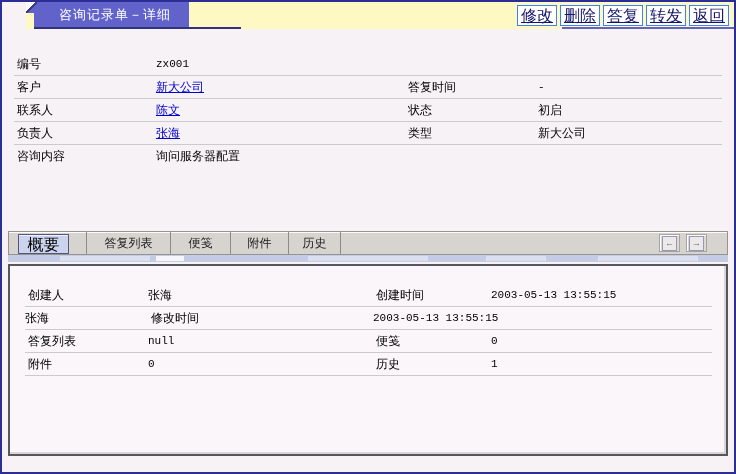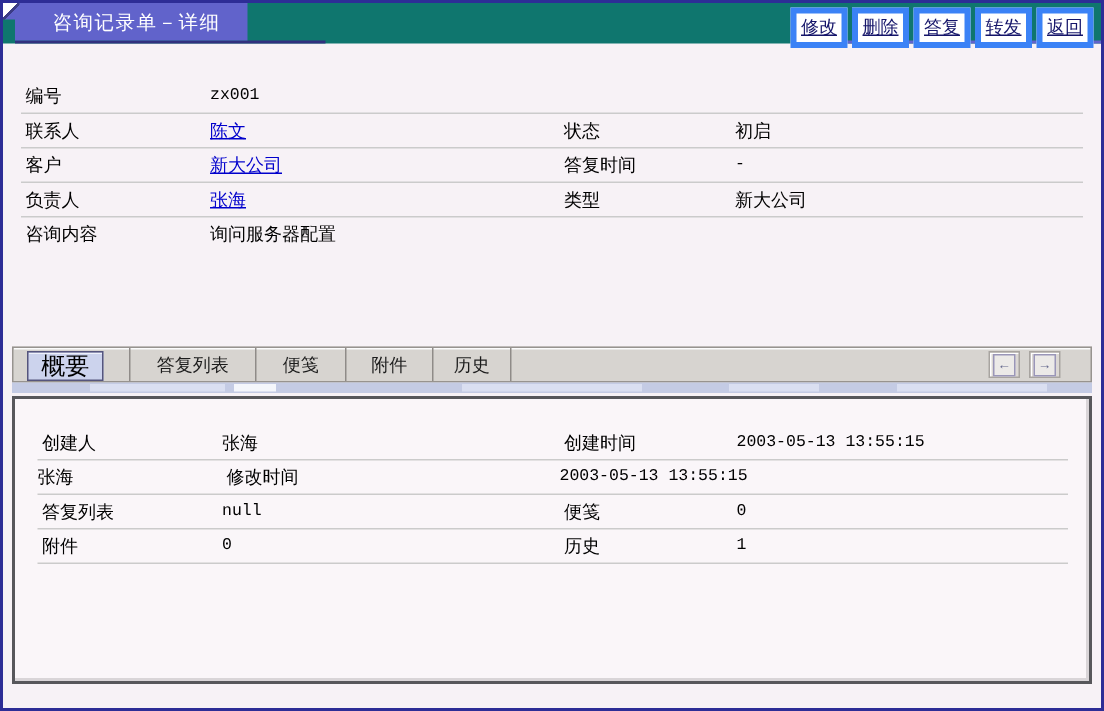--- a/index.html
+++ b/index.html
@@ -5,44 +5,44 @@
   html,body { margin:0; padding:0; }
   body { width:736px; height:474px; font-family:"Liberation Sans", sans-serif; }
 
   .window {
     box-sizing:border-box; width:736px; height:474px;
     border:2px solid #2d2d96; background:#f7f2f6;
     position:relative; overflow:hidden;
   }
 
   
-  .header { position:relative; height:27px; background:#0f766e; }
+  .header { position:relative; height:27px; background:#fef9c3;margin-left:24px; }
   .fold {
     position:absolute; left:0; top:0; width:11px; height:11px; z-index:3;
     background:linear-gradient(135deg,#ffffff 0 43%,#3b3b85 43% 55%,#6163cb 55% 100%);
   }
   .title-tab {
     position:absolute; left:8px; top:0; width:155px; height:25px; z-index:2;
     background:#6163cb; color:#ffffff; font-size:13px; line-height:26px;
     padding-left:25px; box-sizing:border-box; letter-spacing:1px; white-space:nowrap;
   }
   .title-underline { position:absolute; left:8px; top:25px; width:207px; height:2px; background:#31317e; }
   .header-accent-right { position:absolute; left:536px; right:0; top:25px; height:2px; background:#6163cb; }
   .toolbar { position:absolute; right:5px; top:3px; display:flex; gap:3px; z-index:4; }
   .tb-btn {
-    font-size:12px; line-height:15px; padding:2px 3px;
-    background:#ffffff; border:4px solid #3b82f6; color:#15156a;
+    font-size:16px; line-height:15px; padding:2px 3px;
+    background:#ffffff; border:1px solid #3b82f6; color:#15156a;
     text-decoration:underline; cursor:pointer; font-family:inherit; white-space:nowrap;
   }
 
   
   .form { margin:24px 12px 0 12px; }
   .frow {
     display:grid; grid-template-columns:126px 233px 117px 1fr;
-    height:22px; align-items:center; font-size:12px; color:#000;
+    height:22px; align-items:center; font-size:12px; color:#000;gap:16px;
   }
   .frow.sep { border-bottom:1px solid #cbcbcb; }
   .flabel { padding-left:3px; white-space:nowrap; }
   .fvalue { white-space:nowrap; }
   .link { color:#0000cc; text-decoration:underline; cursor:pointer; }
   .mono { font-family:"Liberation Mono", monospace; font-size:11px; }
 
   
   .tabbar {
     margin:64px 6px 0 6px; height:24px; box-sizing:border-box;
@@ -113,30 +113,30 @@
       <button class="tb-btn">返回</button>
     </div>
   </div>
 
   <div class="form">
     <div class="frow sep">
       <span class="flabel">编号</span>
       <span class="fvalue mono">zx001</span>
     </div>
     <div class="frow sep">
+      <span class="flabel">客户</span>
+      <span class="fvalue"><a class="link">新大公司</a></span>
+      <span class="flabel">答复时间</span>
+      <span class="fvalue mono">-</span>
+    </div>
+    <div class="frow sep">
       <span class="flabel">联系人</span>
       <span class="fvalue"><a class="link">陈文</a></span>
       <span class="flabel">状态</span>
       <span class="fvalue">初启</span>
-    </div>
-    <div class="frow sep">
-      <span class="flabel">客户</span>
-      <span class="fvalue"><a class="link">新大公司</a></span>
-      <span class="flabel">答复时间</span>
-      <span class="fvalue mono">-</span>
     </div>
     <div class="frow sep">
       <span class="flabel">负责人</span>
       <span class="fvalue"><a class="link">张海</a></span>
       <span class="flabel">类型</span>
       <span class="fvalue">新大公司</span>
     </div>
     <div class="frow">
       <span class="flabel">咨询内容</span>
       <span class="fvalue">询问服务器配置</span>

